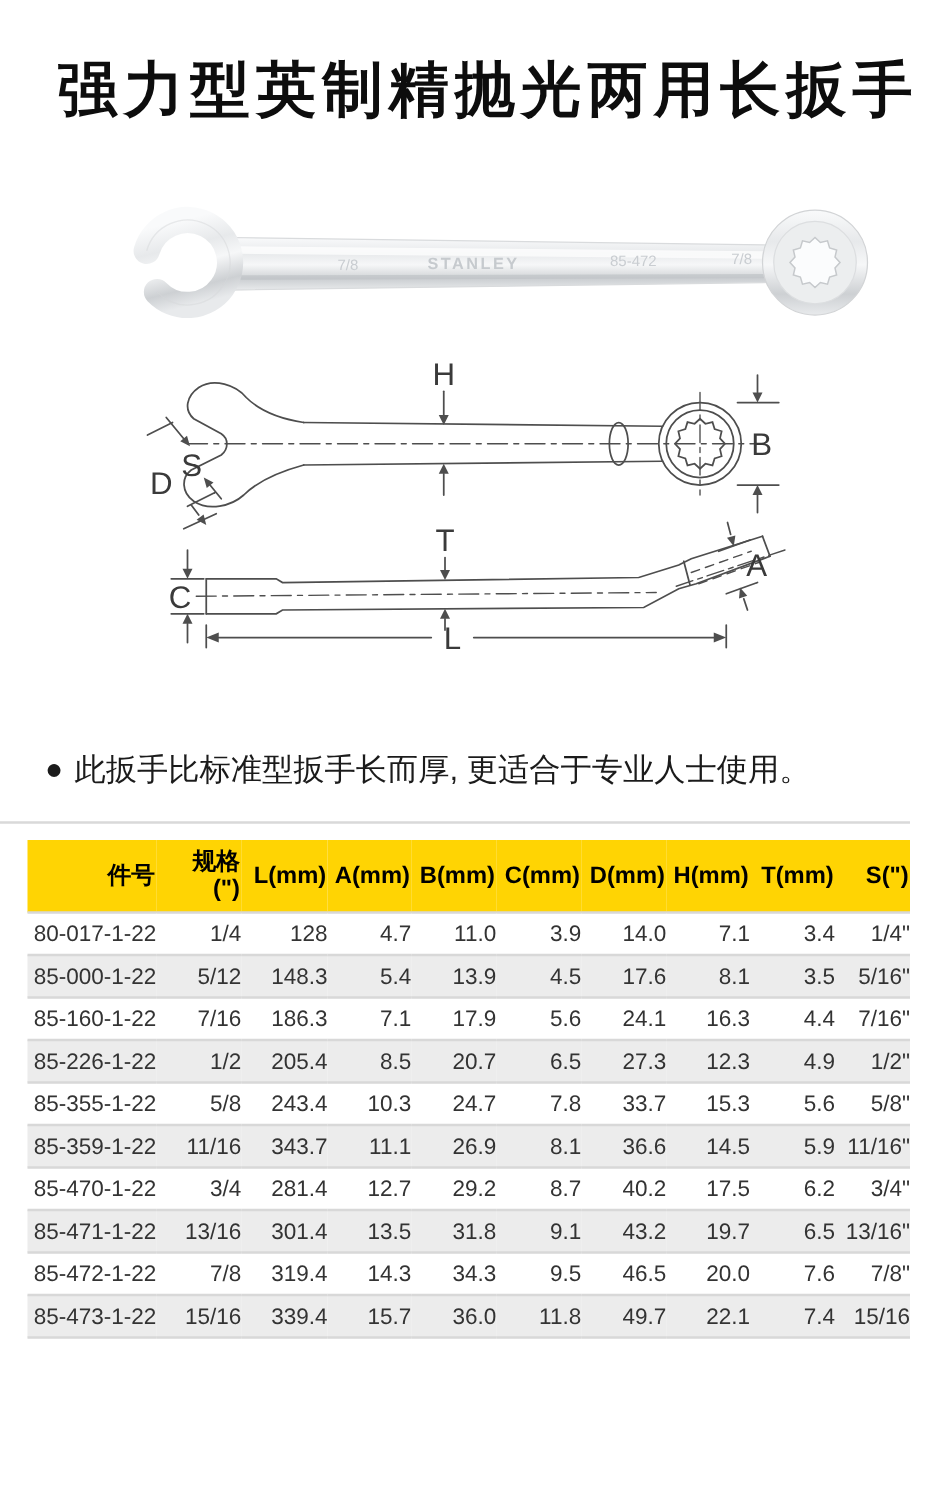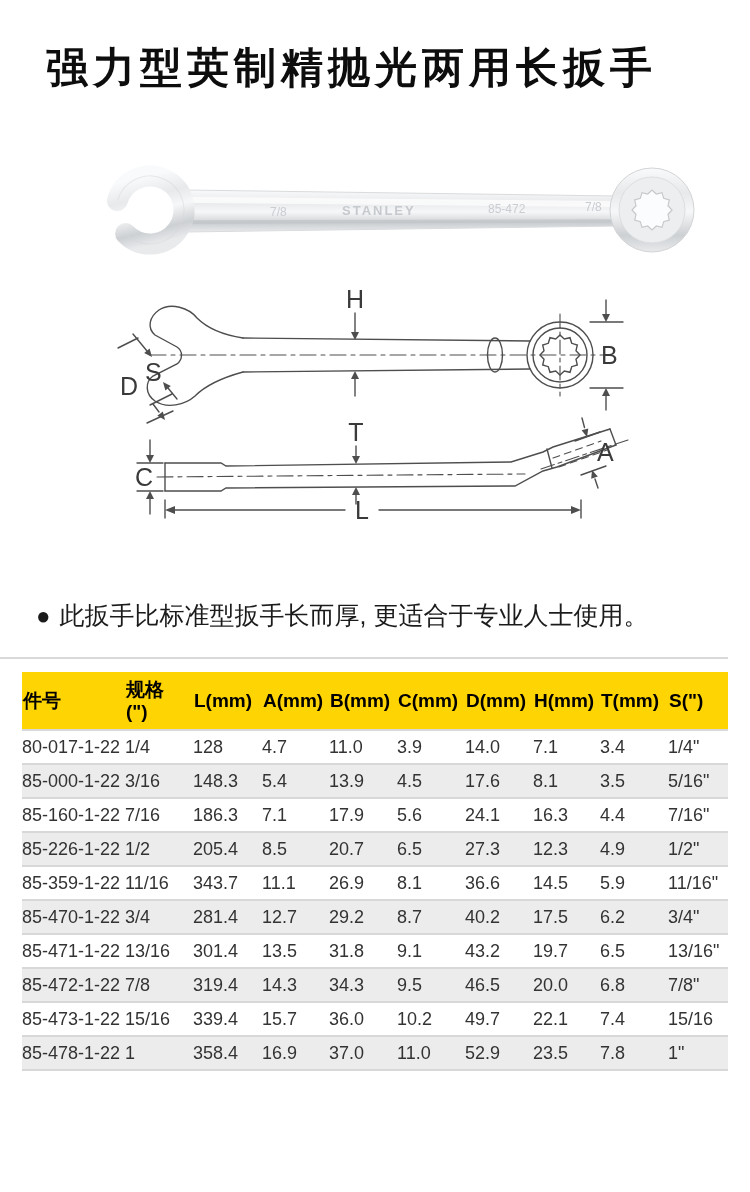--- a/index.html
+++ b/index.html
@@ -4,36 +4,36 @@
 <style>
   * { box-sizing: border-box; }
   html,body { margin:0; padding:0; }
   body {
     width:750px; height:1192px; position:relative; overflow:hidden;
     background:#ffffff;
     font-family:"Liberation Sans","DejaVu Sans",sans-serif;
   }
   .title {
     position:absolute; left:46px; top:40px; margin:0;
-    font-size:42px; font-weight:700; letter-spacing:5px; color:#0d0d0d;
+    font-size:48px; font-weight:700; letter-spacing:5px; color:#0d0d0d;
     white-space:nowrap;
   }
   .photo   { position:absolute; left:80px;  top:150px; }
   .diagram { position:absolute; left:95px;  top:288px; }
   .note {
     position:absolute; left:36px; top:599px; margin:0;
     font-size:25px; color:#1b1b1b; display:flex; align-items:center; white-space:nowrap;
   }
   .note .bullet { font-size:24px; margin-right:9px; }
   .top-rule {
     position:absolute; left:0; top:657px; width:728px; height:2px; background:#d9d9d9;
   }
   table.spec {
     position:absolute; left:22px; top:672px; width:706px;
-    border-collapse:collapse; table-layout:fixed; text-align:left;
+    border-collapse:collapse; table-layout:fixed; text-align:right;
   }
   table.spec th {
     background:var(--header-bg,#FFD403);
     height:58px; vertical-align:middle;
     font-size:19px; font-weight:700; color:#000;
     white-space:pre-line; line-height:1.12;
     border-bottom:2px solid var(--divider,#d8d8d8);
   }
   table.spec td {
     height:34px; padding:0;
@@ -222,21 +222,21 @@
           <td>4.7</td>
           <td>11.0</td>
           <td>3.9</td>
           <td>14.0</td>
           <td>7.1</td>
           <td>3.4</td>
           <td>1/4"</td>
         </tr>
         <tr>
           <td>85-000-1-22</td>
-          <td>3/16</td>
+          <td>5/12</td>
           <td>148.3</td>
           <td>5.4</td>
           <td>13.9</td>
           <td>4.5</td>
           <td>17.6</td>
           <td>8.1</td>
           <td>3.5</td>
           <td>5/16"</td>
         </tr>
         <tr>
@@ -257,20 +257,32 @@
           <td>205.4</td>
           <td>8.5</td>
           <td>20.7</td>
           <td>6.5</td>
           <td>27.3</td>
           <td>12.3</td>
           <td>4.9</td>
           <td>1/2"</td>
         </tr>
         <tr>
+          <td>85-355-1-22</td>
+          <td>5/8</td>
+          <td>243.4</td>
+          <td>10.3</td>
+          <td>24.7</td>
+          <td>7.8</td>
+          <td>33.7</td>
+          <td>15.3</td>
+          <td>5.6</td>
+          <td>5/8"</td>
+        </tr>
+        <tr>
           <td>85-359-1-22</td>
           <td>11/16</td>
           <td>343.7</td>
           <td>11.1</td>
           <td>26.9</td>
           <td>8.1</td>
           <td>36.6</td>
           <td>14.5</td>
           <td>5.9</td>
           <td>11/16"</td>
@@ -301,43 +313,31 @@
         </tr>
         <tr>
           <td>85-472-1-22</td>
           <td>7/8</td>
           <td>319.4</td>
           <td>14.3</td>
           <td>34.3</td>
           <td>9.5</td>
           <td>46.5</td>
           <td>20.0</td>
-          <td>6.8</td>
+          <td>7.6</td>
           <td>7/8"</td>
         </tr>
         <tr>
           <td>85-473-1-22</td>
           <td>15/16</td>
           <td>339.4</td>
           <td>15.7</td>
           <td>36.0</td>
-          <td>10.2</td>
+          <td>11.8</td>
           <td>49.7</td>
           <td>22.1</td>
           <td>7.4</td>
           <td>15/16</td>
         </tr>
-        <tr>
-          <td>85-478-1-22</td>
-          <td>1</td>
-          <td>358.4</td>
-          <td>16.9</td>
-          <td>37.0</td>
-          <td>11.0</td>
-          <td>52.9</td>
-          <td>23.5</td>
-          <td>7.8</td>
-          <td>1"</td>
-        </tr>
       </tbody>
   </table>
 
 </div>
 
 </body></html>

